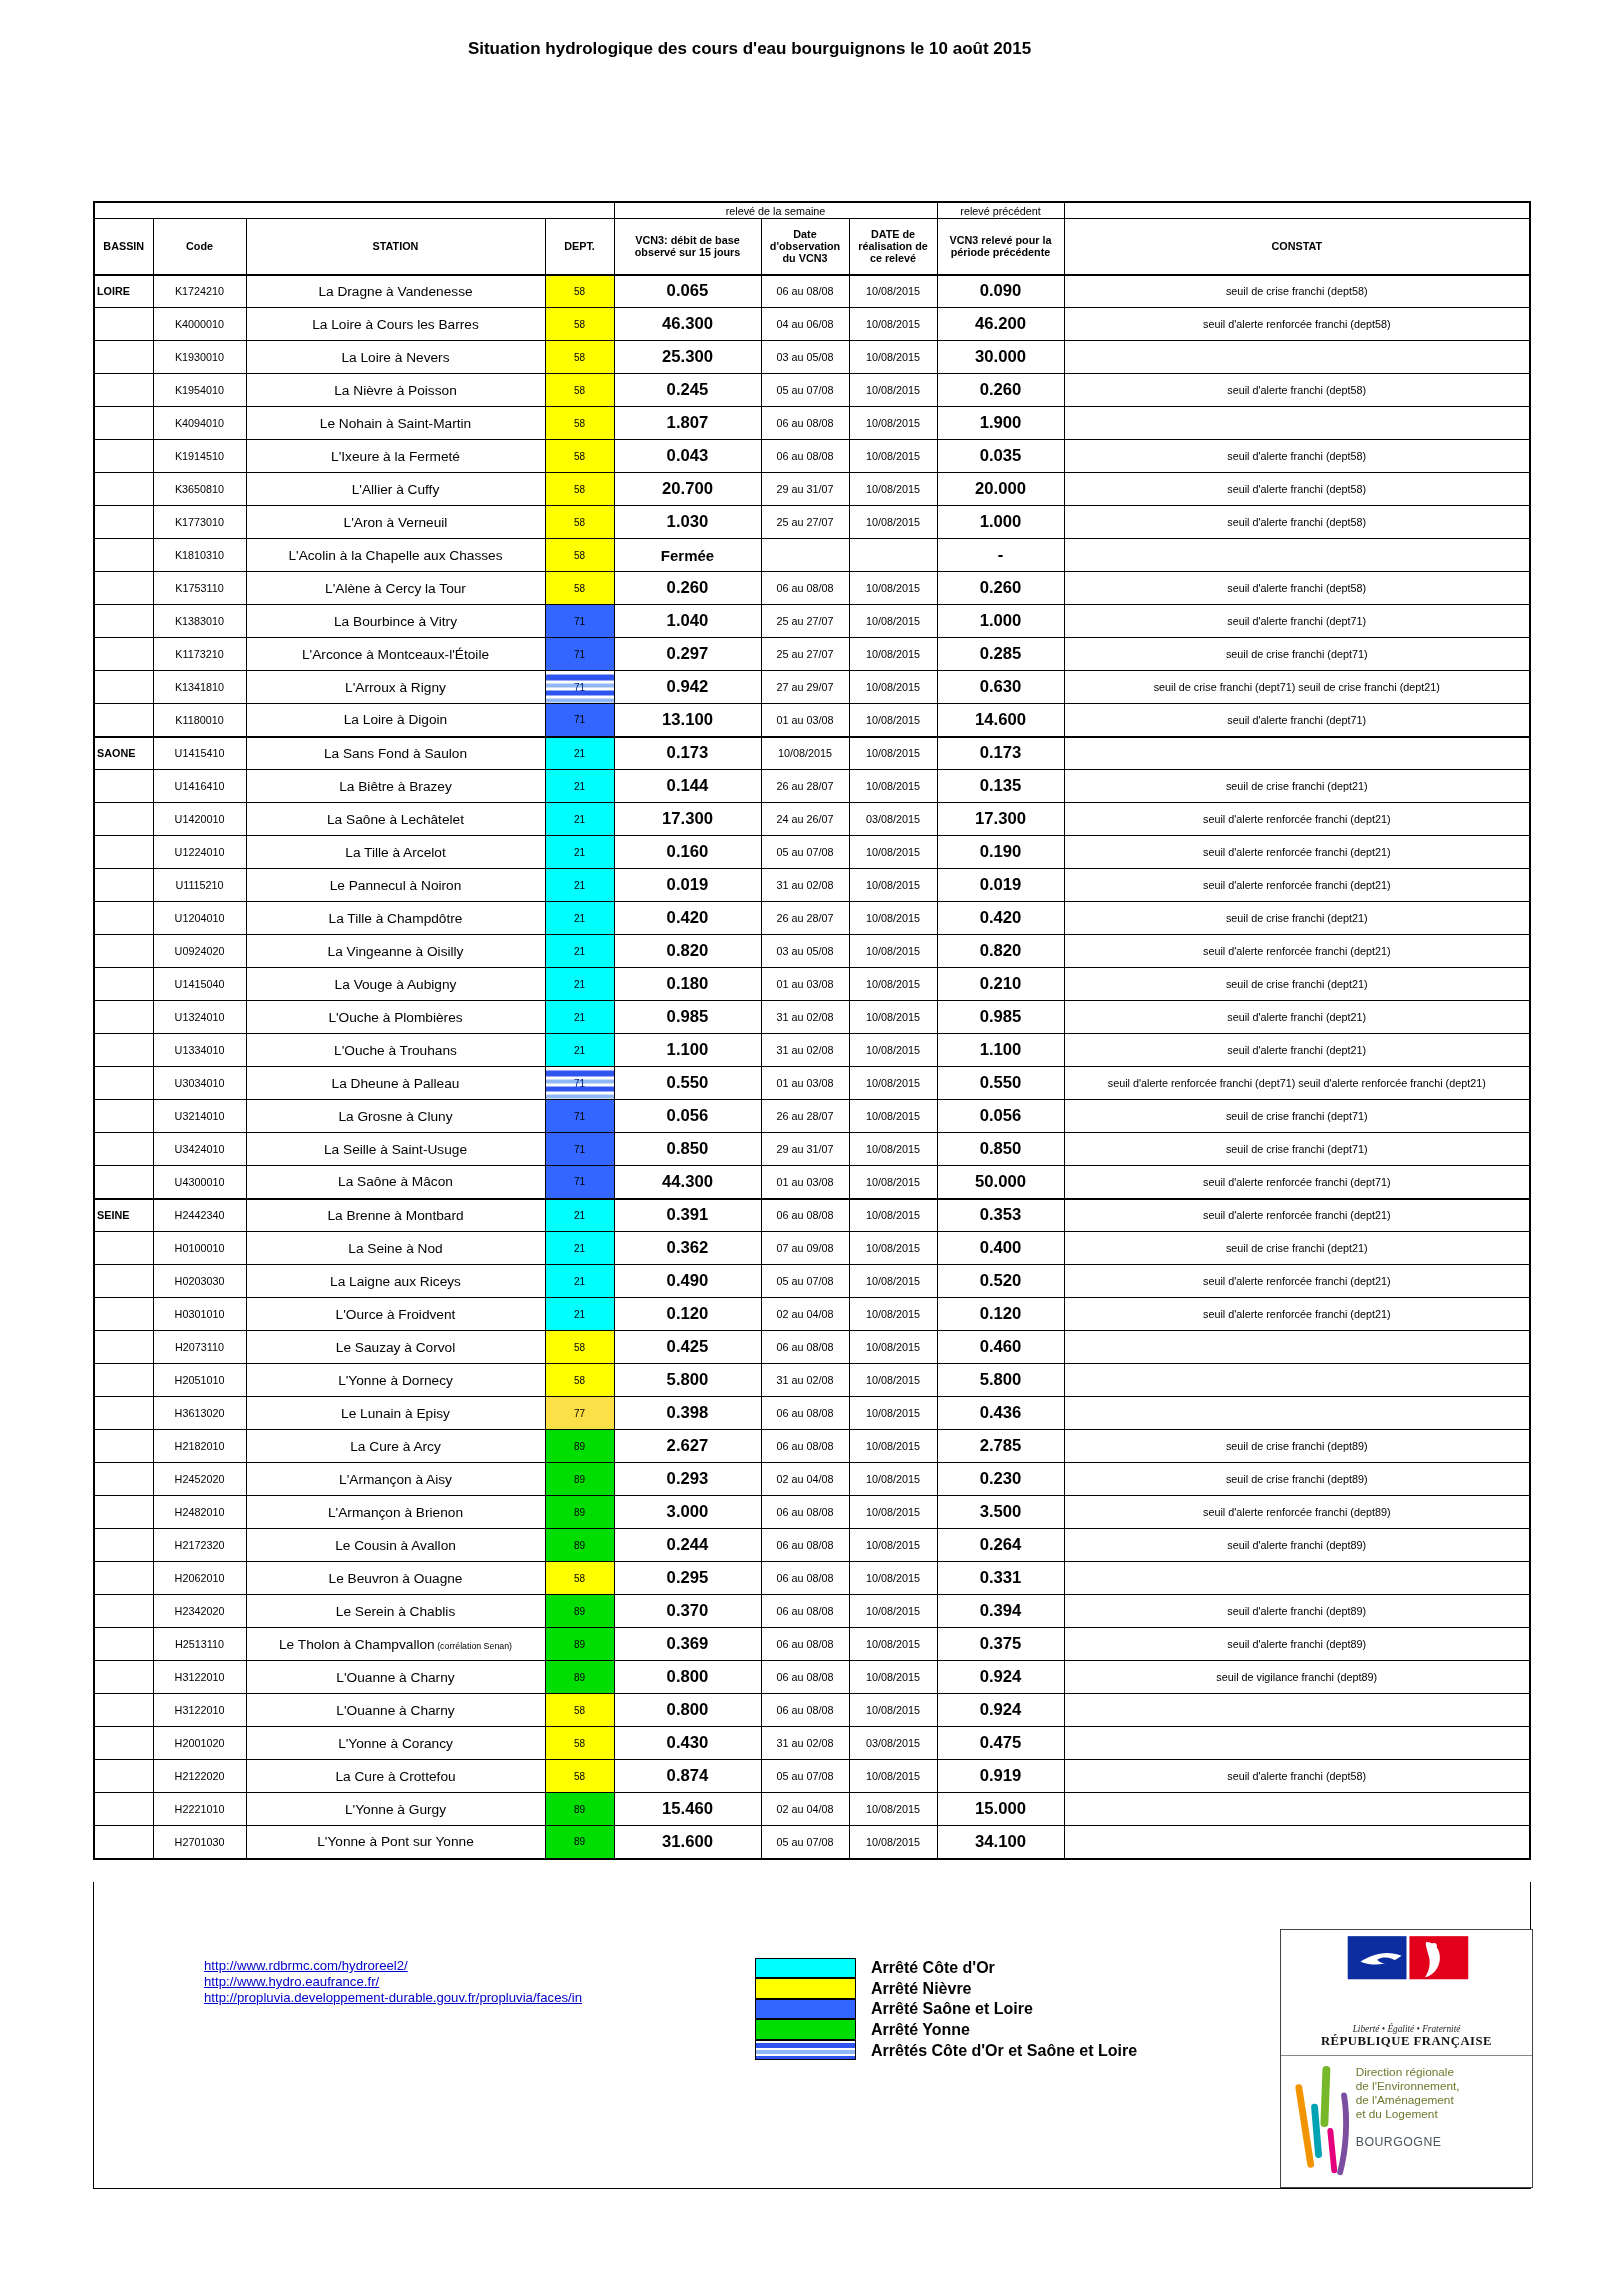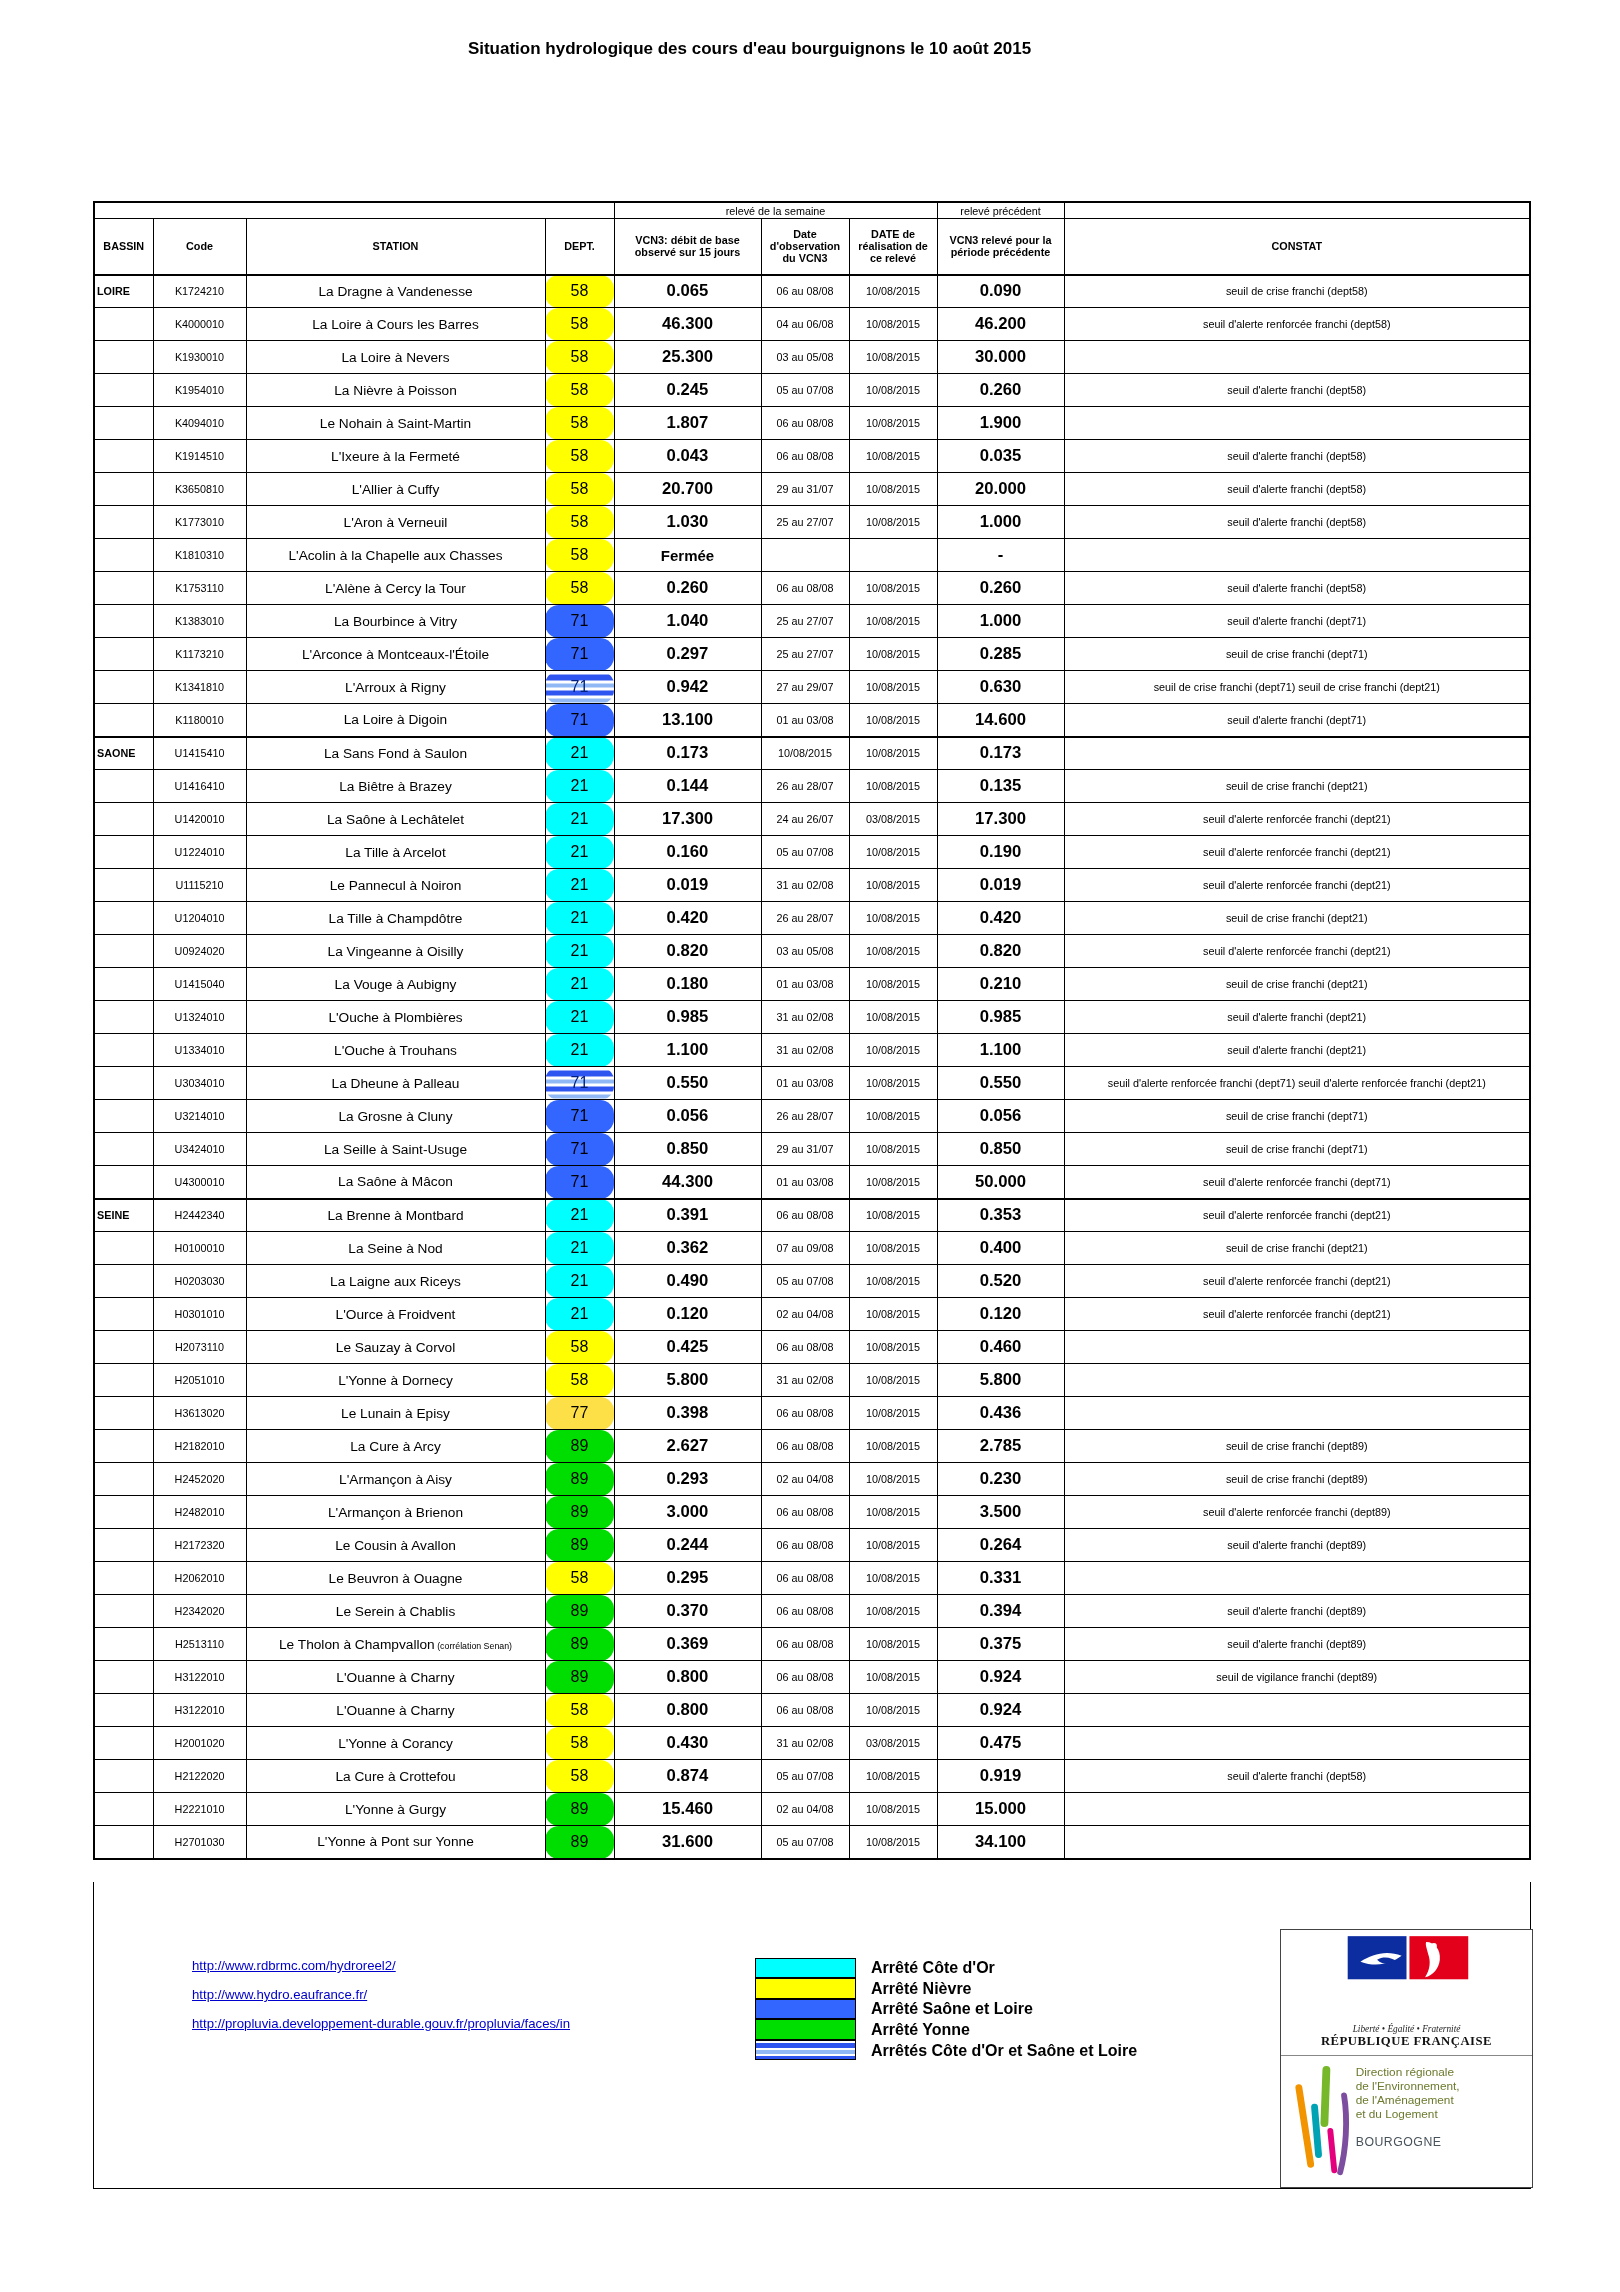--- a/index.html
+++ b/index.html
@@ -13,31 +13,31 @@
   col.c-dreal{width:88px;}col.c-prev{width:127px;}col.c-constat{width:466px;}
   tr.band{height:16.7px;}
   tr.band td{font-size:10.8px;text-align:center;font-weight:normal;}
   tr.head{height:56px;}
   tr.head th{font-size:10.8px;font-weight:bold;text-align:center;border-bottom:2.9px solid #000;}
   tr.datarow{height:33px;}
   td.bassin{font-size:10.8px;font-weight:bold;text-align:left;border-top:1px dotted #777;border-bottom:1px dotted #777;}
   td.code{font-size:10.8px;text-align:center;}
   td.station{font-size:13.7px;text-align:center;white-space:nowrap;}
   td.station .note{font-size:8.8px;}
-  td.dept{font-size:16px;text-align:center;border-radius:14px;}
+  td.dept{font-size:10px;text-align:center;}
   td.num{font-size:16.7px;font-weight:bold;text-align:center;}
   td.num.fermee{font-size:15px;}
   td.date{font-size:10.8px;text-align:center;}
   td.constat{font-size:10.8px;text-align:center;line-height:1.15;}
   tr.group-start td{border-top:2.9px solid #000 !important;}
   table.hydro tr:last-child td{border-bottom:2.9px solid #000;}
   td.dept.striped{background:repeating-linear-gradient(180deg,#ffffff 0 2.9px,#2E55F0 2.9px 8.8px,#ffffff 8.8px 11.8px,#8FB8F5 11.8px 15.7px);color:#002080;}
   
   .footer-frame{position:absolute;left:93px;top:1882px;width:1436px;height:306px;border-left:1px solid #000;border-right:1px solid #000;border-bottom:1px solid #000;}
-  .links{position:absolute;left:192px;top:1958px;display:flex;flex-direction:column;gap:14px;}
+  .links{position:absolute;left:204px;top:1958px;display:flex;flex-direction:column;gap:1px;}
   .links a{font-size:13.2px;color:#0000CC;text-decoration:underline;}
   .legend{position:absolute;left:755px;top:1958px;}
   .legend-row{display:flex;align-items:center;height:20.6px;}
   .legend-swatch{width:101px;height:20.6px;border:1px solid #000;margin-top:-1px;box-sizing:border-box;flex:none;}
   .legend-swatch.striped{background:repeating-linear-gradient(180deg,#ffffff 0 2px,#2E55F0 2px 6.9px,#ffffff 6.9px 8.8px,#8FB8F5 8.8px 12.7px);}
   .legend-label{font-size:16px;padding-left:15px;white-space:nowrap;font-weight:bold;}
   
   .logos{position:absolute;left:1280px;top:1929px;width:251px;height:257px;border:1px solid #444;background:#fff;}
   .rf-block{height:125px;border-bottom:1px solid #888;display:flex;flex-direction:column;align-items:center;justify-content:center;}
   .rf-texts{text-align:center;font-family:"Liberation Serif",serif;margin-top:23px;}

